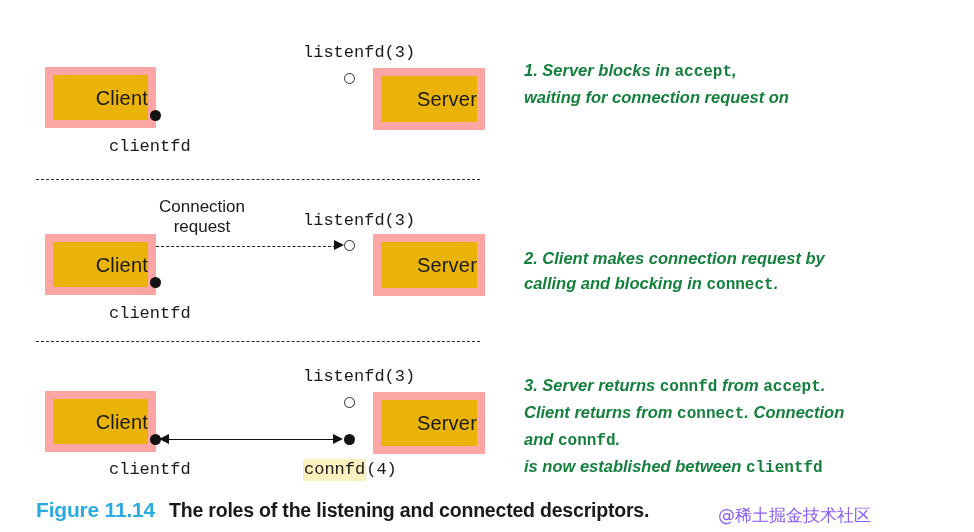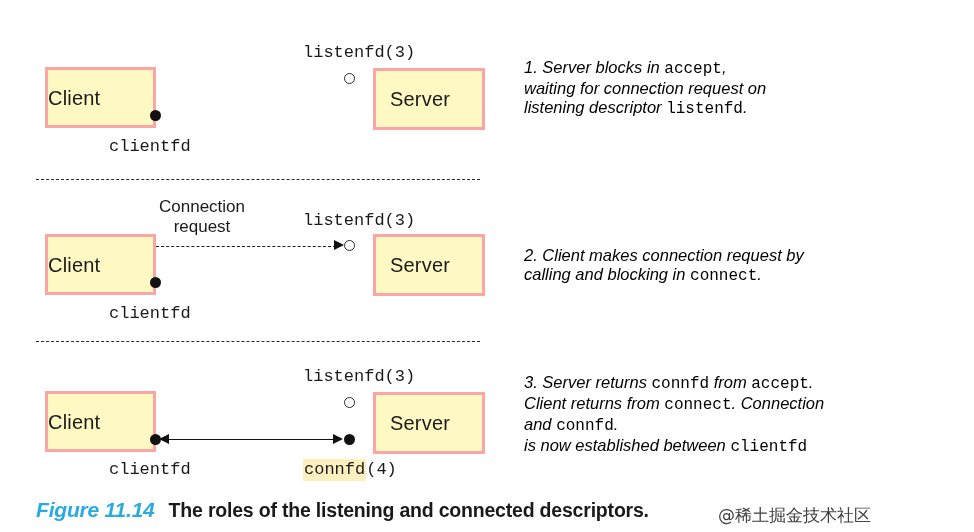--- a/index.html
+++ b/index.html
@@ -29,25 +29,25 @@
     width: 974px;
   }
   #panel-1 { top: 0px;   height: 160px; }
   #panel-2 { top: 160px; height: 165px; padding-left: 42px; }
   #panel-3 { top: 325px; height: 145px; }
 
   
   .node-box {
     position: absolute;
     box-sizing: border-box;
-    border: 3px solid #fca5a5;
-    background: #fef9c3;
+    border: 8px solid #fca5a5;
+    background: #eab308;
     display: flex;
     align-items: center;
-    justify-content: flex-start;
+    justify-content: flex-end;
   }
   .node-label {
     font-family: "Liberation Sans", sans-serif;
     font-size: 20px;
     color: #1a1a1a;
     letter-spacing: 0.2px;
     line-height: 1;
     padding-left: 14px;
   }
   .node-box.client .node-label { padding-left: 0; }
@@ -146,22 +146,23 @@
   }
 
   
   .step-text {
     position: absolute;
     left: 524px;
     width: 430px;
     font-family: "Liberation Sans", sans-serif;
     font-style: italic;
     font-size: 16.5px;
-    line-height: 19px;
-    color: #000000;
+    line-height: 25px;
+    color: #15803d;
+    font-weight: bold;
   }
   .step-text .code {
     font-family: "Liberation Mono", "DejaVu Sans Mono", monospace;
     font-style: normal;
     font-size: 16px;
   }
 
   
   .caption {
     position: absolute;
@@ -170,36 +171,35 @@
     display: flex;
     align-items: baseline;
     gap: 14px;
   }
   .caption-number {
     font-family: "Liberation Sans", sans-serif;
     font-weight: bold;
     font-size: 21px;
     color: #29abe2;
     letter-spacing: -0.2px;
-    font-style: italic;
   }
   .caption-title {
     font-family: "Liberation Sans", sans-serif;
     font-weight: bold;
     font-size: 19.5px;
     color: #1a1a1a;
     letter-spacing: -0.2px;
   }
   .watermark {
     position: absolute;
     left: 718px;
     top: 488px;
     font-family: "DejaVu Sans", sans-serif;
     font-size: 17px;
-    color: #404040;
+    color: #8b5cf6;
     white-space: nowrap;
   }
 </style>
 </head>
 <body>
 
 <div class="figure-root">
 
   <div class="panel" id="panel-1">
 
@@ -212,21 +212,20 @@
     <div class="mono" style="left:109px; top:122px;">clientfd</div>
 
     <div class="node-box server-box" style="top:52px;">
       <span class="node-label">Server</span>
     </div>
     <div class="dot-open" style="left:344px; top:57px;"></div>
 
     <div class="step-text" style="top:42px;">
       <div><span>1. Server blocks in </span><span class="code">accept</span><span>,</span></div>
       <div><span>waiting for connection request on</span></div>
-      <div><span>listening descriptor </span><span class="code">listenfd</span><span>.</span></div>
     </div>
 
     <div class="divider" style="top:163px;"></div>
   </div>
 
   <div class="panel" id="panel-2">
 
     <div class="callout" style="left:147px; top:21px; width:110px;">
       <div>Connection</div>
       <div>request</div>

